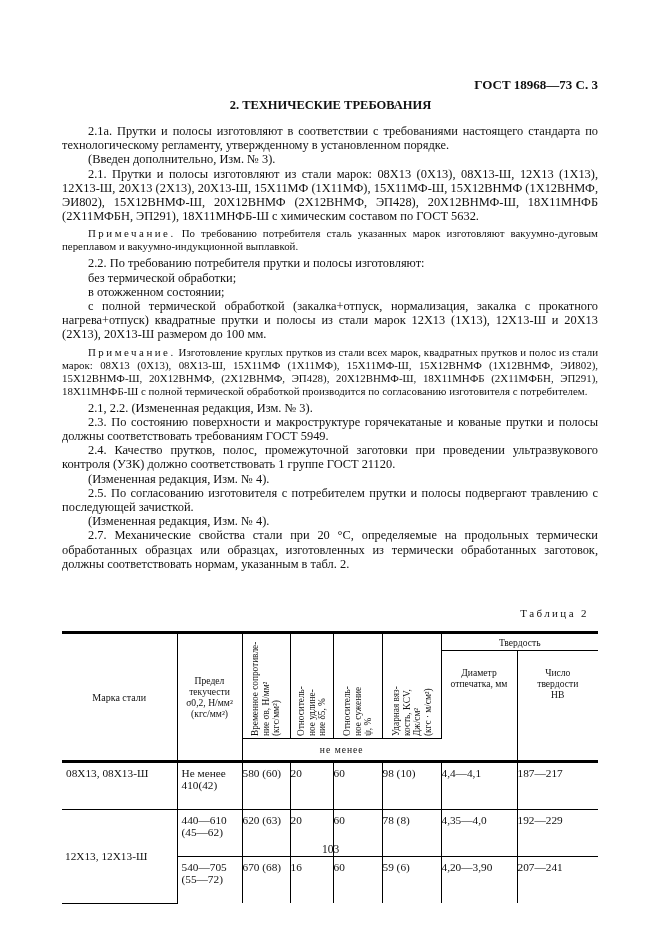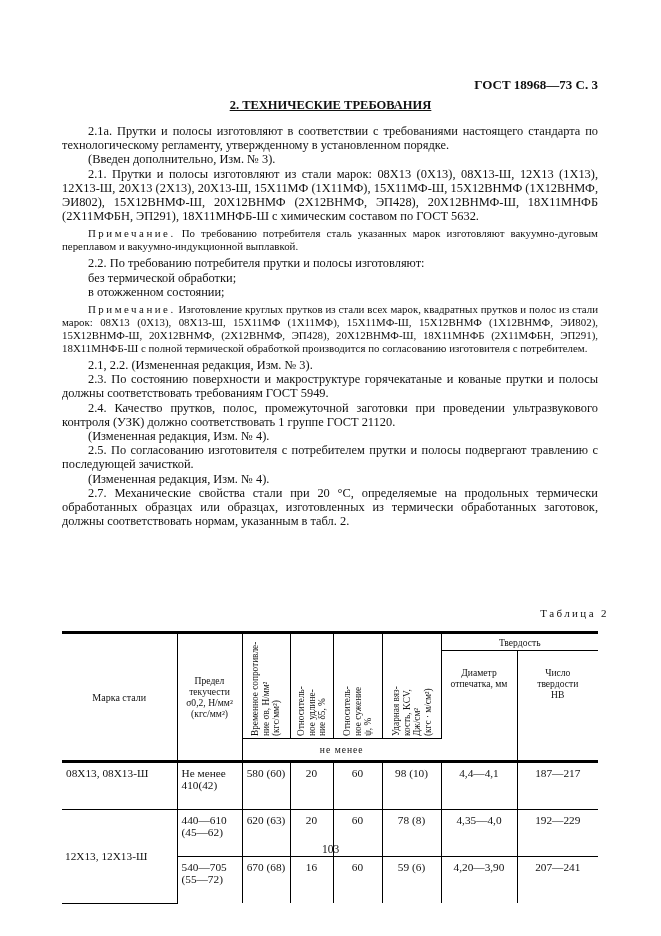--- a/index.html
+++ b/index.html
@@ -1,54 +1,55 @@
 <!DOCTYPE html>
 <html><head>
 <meta charset="utf-8">
 <style>
   html, body { margin: 0; padding: 0; background: #ffffff; }
   body { width: 661px; height: 936px; position: relative; overflow: hidden;
          font-family: "Liberation Serif", "DejaVu Serif", serif; color: #111; }
   .hdr { position: absolute; top: 77px; right: 63px; font-weight: bold; font-size: 13px; }
-  .title { position: absolute; top: 98px; left: 0; width: 661px; text-align: center; font-weight: bold; font-size: 12.5px; text-decoration: underline; }
+  .title { position: absolute; top: 98px; left: 0; width: 661px; text-align: center; font-weight: bold; font-size: 12.5px; }
   .body { position: absolute; top: 124px; left: 62px; width: 536px; font-size: 12.4px; line-height: 14.2px; }
   .p { text-align: justify; text-indent: 26px; margin: 0; }
   .note { font-size: 10.9px; line-height: 13px; text-align: justify; text-indent: 26px; margin: 4px 0 3px 0; }
   .sp { letter-spacing: 2.5px; }
   .b { font-weight: normal; }
-  .tlabel { position: absolute; top: 607px; right: 52px; font-size: 11px; letter-spacing: 2.4px; }
+  .tlabel { position: absolute; top: 607px; right: 72px; font-size: 11px; letter-spacing: 2.4px; }
   table { position: absolute; top: 631px; left: 62px; width: 536px; border-collapse: collapse; font-size: 11.3px; }
   th, td { border: 1px solid #000; padding: 0; vertical-align: top; font-weight: normal; }
   tr.top th { border-top: 3px solid #000; }
   tr.sep td { border-top: 3px solid #000; }
   th:first-child, td:first-child { border-left: none; }
   th:last-child, td:last-child { border-right: none; }
   .hcell { font-size: 9.6px; line-height: 11px; text-align: center; vertical-align: middle; }
   .vert { writing-mode: vertical-rl; transform: rotate(180deg); font-size: 9.3px; line-height: 10.5px; text-align: left; height: 100px; padding: 2px 3px; white-space: pre-line; margin: 0 auto; }
   .ne { text-align: center; font-size: 9.6px; letter-spacing: 1px; padding: 5px 0; vertical-align: middle; }
-  td.c { text-align: center; padding-top: 4px; }
+  td.c { padding-top: 4px; }
   td.l { padding: 4px 4px 4px 4px; }
   td.mid { vertical-align: middle; padding-left: 3px; }
   .cellh { height: 38px; }
   .pnum { position: absolute; top: 843px; left: 0; width: 661px; text-align: center; font-size: 11.5px; }
 </style>
 </head>
 <body>
 
 <div class="hdr">ГОСТ 18968—73 С. 3</div>
 <div class="title">2. ТЕХНИЧЕСКИЕ ТРЕБОВАНИЯ</div>
 
 <div class="body">
   <p class="p">2.1а. Прутки и полосы изготовляют в соответствии с требованиями настоящего стандарта по технологическому регламенту, утвержденному в установленном порядке.</p>
   <p class="p b">(Введен дополнительно, Изм. № 3).</p>
   <p class="p">2.1. Прутки и полосы изготовляют из стали марок: 08Х13 (0Х13), 08Х13-Ш, 12Х13 (1Х13), 12Х13-Ш, 20Х13 (2Х13), 20Х13-Ш, 15Х11МФ (1Х11МФ), 15Х11МФ-Ш, 15Х12ВНМФ (1Х12ВНМФ, ЭИ802), 15Х12ВНМФ-Ш, 20Х12ВНМФ (2Х12ВНМФ, ЭП428), 20Х12ВНМФ-Ш, 18Х11МНФБ (2Х11МФБН, ЭП291), 18Х11МНФБ-Ш с химическим составом по ГОСТ 5632.</p>
   <p class="note"><span class="sp">Примечание.</span><span> По требованию потребителя сталь указанных марок изготовляют вакуумно-дуговым переплавом и вакуумно-индукционной выплавкой.</span></p>
   <p class="p">2.2. По требованию потребителя прутки и полосы изготовляют:</p>
   <p class="p">без термической обработки;</p>
   <p class="p">в отожженном состоянии;</p>
+  <p class="p">с полной термической обработкой (закалка+отпуск, нормализация, закалка с прокатного нагрева+отпуск) квадратные прутки и полосы из стали марок 12Х13 (1Х13), 12Х13-Ш и 20Х13 (2Х13), 20Х13-Ш размером до 100 мм.</p>
   <p class="note"><span class="sp">Примечание.</span><span> Изготовление круглых прутков из стали всех марок, квадратных прутков и полос из стали марок: 08Х13 (0Х13), 08Х13-Ш, 15Х11МФ (1Х11МФ), 15Х11МФ-Ш, 15Х12ВНМФ (1Х12ВНМФ, ЭИ802), 15Х12ВНМФ-Ш, 20Х12ВНМФ, (2Х12ВНМФ, ЭП428), 20Х12ВНМФ-Ш, 18Х11МНФБ (2Х11МФБН, ЭП291), 18Х11МНФБ-Ш с полной термической обработкой производится по согласованию изготовителя с потребителем.</span></p>
   <p class="p"><span>2.1, 2.2. </span><span class="b">(Измененная редакция, Изм. № 3).</span></p>
   <p class="p">2.3. По состоянию поверхности и макроструктуре горячекатаные и кованые прутки и полосы должны соответствовать требованиям ГОСТ 5949.</p>
   <p class="p">2.4. Качество прутков, полос, промежуточной заготовки при проведении ультразвукового контроля (УЗК) должно соответствовать 1 группе ГОСТ 21120.</p>
   <p class="p b">(Измененная редакция, Изм. № 4).</p>
   <p class="p">2.5. По согласованию изготовителя с потребителем прутки и полосы подвергают травлению с последующей зачисткой.</p>
   <p class="p b">(Измененная редакция, Изм. № 4).</p>
   <p class="p">2.7. Механические свойства стали при 20 °С, определяемые на продольных термически обработанных образцах или образцах, изготовленных из термически обработанных заготовок, должны соответствовать нормам, указанным в табл. 2.</p>
 </div>
 

